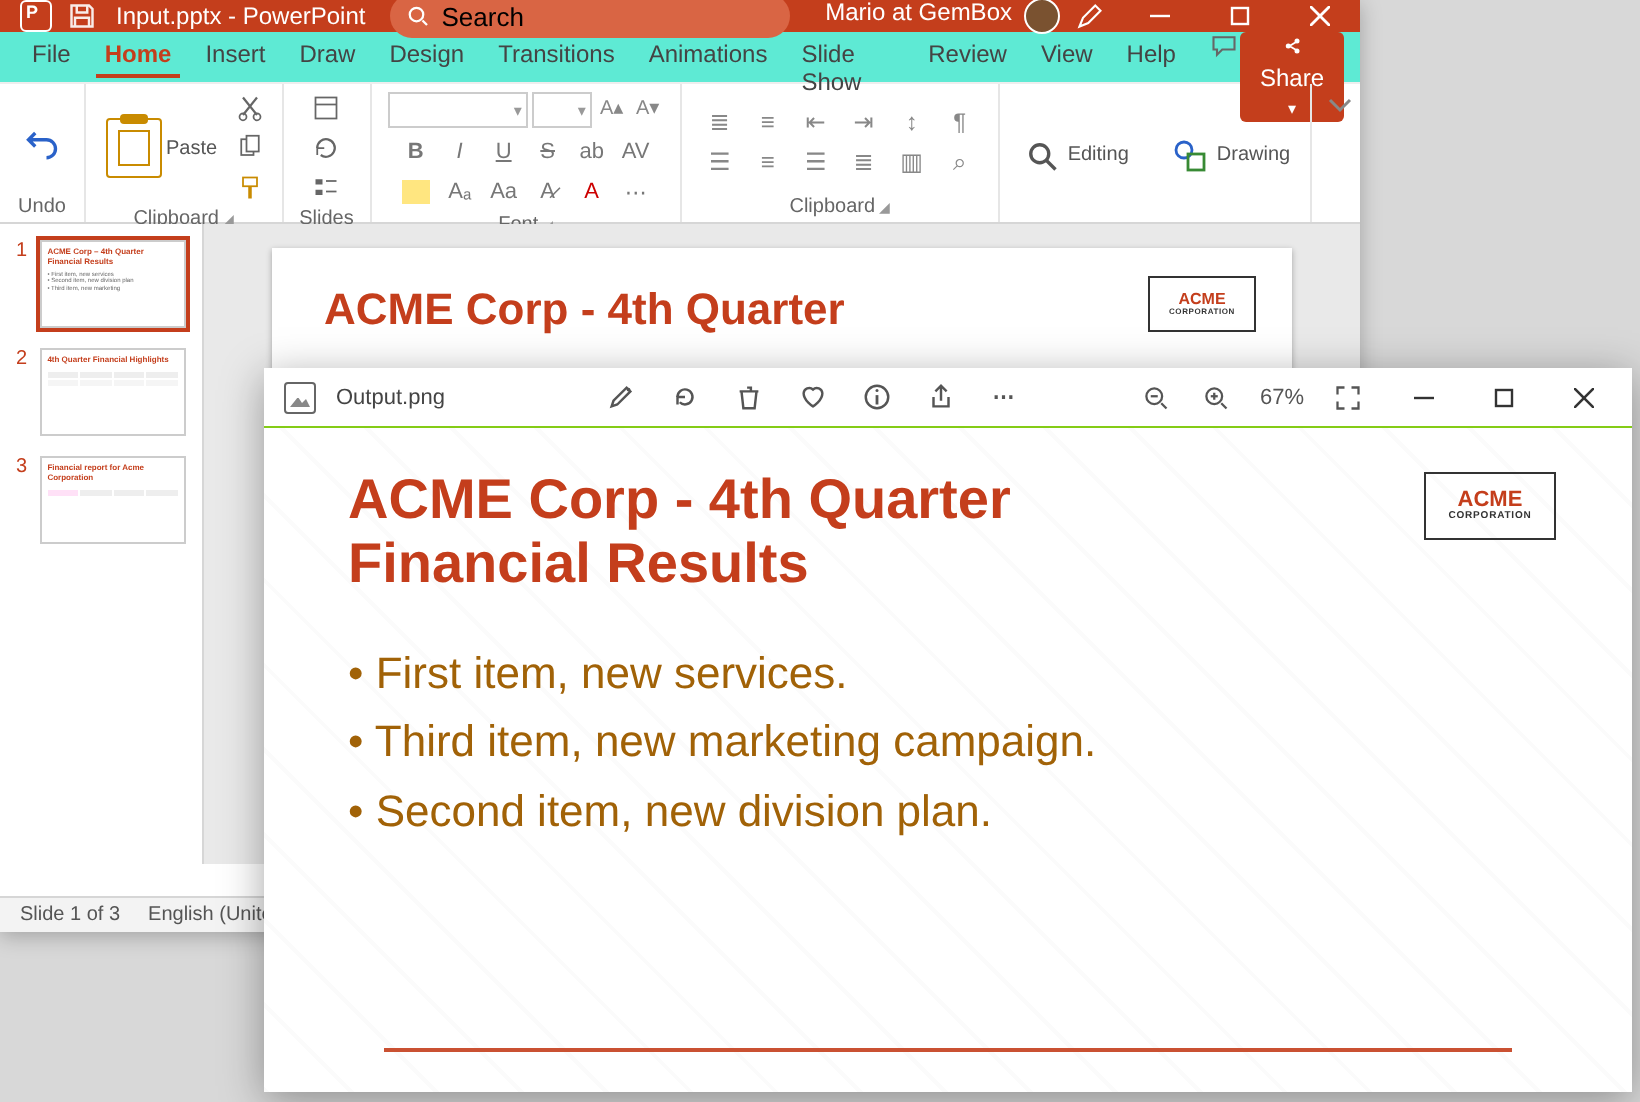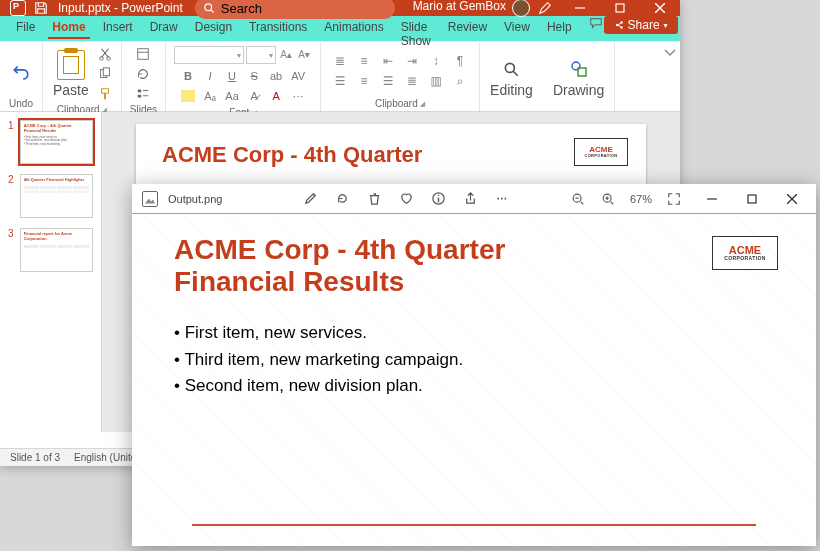--- a/index.html
+++ b/index.html
@@ -16,29 +16,29 @@
 .pp-title-spacer { flex: 1; }
 .pp-user { display: flex; align-items: flex-start; gap: 6px; margin-right: 8px; font-size: 12px; }
 .pp-avatar { width: 18px; height: 18px; border-radius: 50%; background: #7a5230; border: 1px solid #fff; }
 .pp-pen { margin-right: 8px; }
 .pp-winbtn { width: 40px; height: 32px; display: flex; align-items: center; justify-content: center; }
 
 .pp-menubar { height: 26px; background:#5eead4; display:flex; align-items:flex-start; border-bottom:1px solid #eee; font-size:12px; padding:0 8px; gap:1px;}
 .pp-menu-item{ padding:4px 8px; color:#444; }
 .pp-menu-item.active{ color:#c43e1c; font-weight:600; position:relative;}
 .pp-menu-item.active::after{content:"";position:absolute;left:4px;right:4px;bottom:-1px;height:2px;background:#c43e1c;}
-.pp-share-btn{ margin-left:auto; background:#c43e1c;color:#fff;padding:2px 10px;border-radius:3px;display:flex;align-items:center;gap:4px;font-size:12px;}
+.pp-share-btn{ margin-left:auto; background:#c43e1c;color:#fff;padding:2px 10px;border-radius:3px;display:flex;align-items:center;gap:4px;font-size:12px;flex-direction:column;}
 .pp-comments-icon{ margin-left:8px;color:#666;}
 
 .pp-ribbon{ height:70px; background:#fff; display:flex; border-bottom:1px solid #d6d6d6;}
 .pp-ribbon-group{ border-right:1px solid #e6e6e6; padding:4px 8px 2px; display:flex; flex-direction:column; align-items:center; justify-content:space-between; font-size:10px; color:#666;}
 .pp-ribbon-group .rg-body{display:flex;align-items:center;gap:6px;flex:1;}
 .rg-label{font-size:10px;color:#666;margin-top:2px;display:flex;align-items:center;gap:2px;}
 .rg-caret{font-size:7px;color:#999;}
-.rb-btn{display:flex;flex-direction:column;align-items:center;gap:2px;color:#555;font-size:14px;padding:2px;}
+.rb-btn{display:flex;flex-direction:row;align-items:center;gap:2px;color:#555;font-size:10px;padding:2px;}
 .rb-ico{width:22px;height:22px;display:flex;align-items:center;justify-content:center;color:#c43e1c;font-size:14px;}
 .paste-ico{width:28px;height:30px;border:1px solid #c98b00;background:#fff;border-radius:2px;position:relative;}
 .paste-ico::before{content:"";position:absolute;top:-3px;left:6px;width:14px;height:5px;background:#c98b00;border-radius:2px;}
 .paste-ico::after{content:"";position:absolute;top:5px;left:5px;right:5px;bottom:5px;background:#fff;border:1px solid #c98b00;}
 .newslide-ico{width:22px;height:22px;border:1.5px solid #c43e1c;position:relative;}
 .newslide-ico::before{content:"";position:absolute;top:-4px;right:-4px;width:8px;height:8px;background:#388a34;clip-path:polygon(40% 0,60% 0,60% 40%,100% 40%,100% 60%,60% 60%,60% 100%,40% 100%,40% 60%,0 60%,0 40%,40% 40%);}
 .font-controls{display:grid;grid-template-columns:repeat(6,20px);grid-template-rows:18px 18px;gap:2px;align-items:center;justify-items:center;font-size:11px;color:#777;}
 .ddl{border:1px solid #ccc;height:18px;display:flex;align-items:center;padding:0 12px 0 4px;font-size:10px;color:#999;position:relative;}
 .ddl::after{content:"▾";position:absolute;right:2px;font-size:8px;color:#999;}
 .para-controls{display:grid;grid-template-columns:repeat(6,22px);grid-template-rows:18px 18px;gap:2px;align-items:center;justify-items:center;color:#888;font-size:12px;}
@@ -69,21 +69,21 @@
 .iv-tb-center{flex:1;display:flex;justify-content:center;gap:16px;color:#555;}
 .iv-tb-right{display:flex;align-items:center;gap:14px;color:#555;margin-right:10px;justify-content:space-between;}
 .iv-zoom-val{font-size:11px;}
 .iv-tb-ico{width:16px;height:16px;display:flex;align-items:center;justify-content:center;}
 .iv-winbtns{display:flex;}
 .iv-winbtn{width:40px;height:30px;display:flex;align-items:center;justify-content:center;color:#333;}
 .iv-body{flex:1;background:#fff;display:flex;justify-content:center;align-items:flex-start;padding:20px 30px;position:relative;overflow:hidden;}
 .iv-body::before{content:"";position:absolute;inset:0;background:repeating-linear-gradient(45deg,rgba(0,0,0,.015) 0 2px,transparent 2px 30px);}
 .iv-slide{width:600px;position:relative;}
 .iv-title{color:#c43e1c;font-size:28px;font-weight:bold;line-height:1.15;margin-bottom:22px;}
-.iv-list{font-size:17px;color:#000000;line-height:1.55;}
+.iv-list{font-size:22px;color:#a16207;line-height:1.55;}
 .iv-acme{position:absolute;top:2px;right:-4px;width:66px;height:34px;border:1.5px solid #333;display:flex;flex-direction:column;align-items:center;justify-content:center;color:#c43e1c;font-weight:bold;font-size:11px;line-height:1;}
 .iv-acme .sub{font-size:5px;color:#333;letter-spacing:.4px;}
 .iv-rule{position:absolute;left:60px;right:60px;bottom:20px;height:2px;background:#c43e1c;opacity:.9;}
 
 svg{display:block;}
 </style>
 </head>
 <body>
 
 <div class="pp-window">

